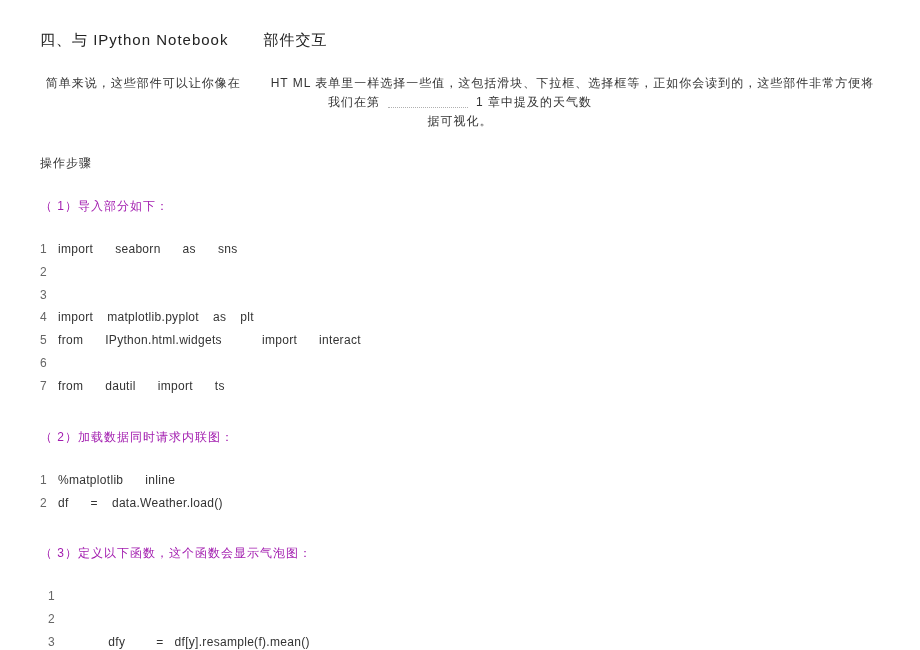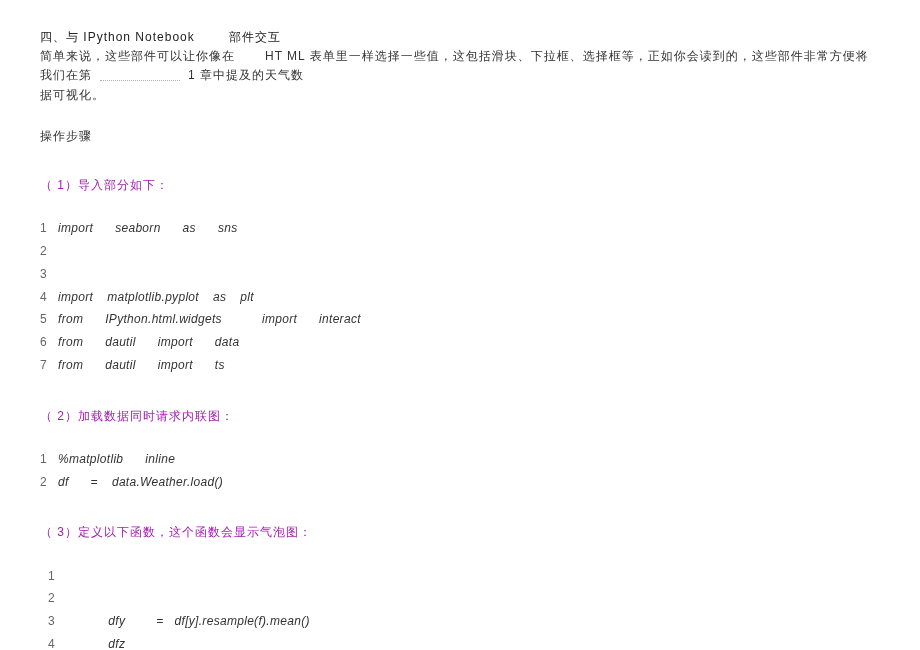--- a/index.html
+++ b/index.html
@@ -10,49 +10,51 @@
     body {
       background: #ffffff;
       font-family: "Microsoft YaHei", "SimSun", sans-serif;
       font-size: 12px;
       color: #333;
       padding: 28px 40px;
       width: 920px;
       line-height: 1.6;
     }
     .heading {
-      font-size: 12px;
+      font-size: 15px;
       color: #222;
+      margin-bottom: 22px;
       letter-spacing: 1px;
     }
     .heading .spaced {
       margin-left: 30px;
     }
     .para {
       font-size: 12px;
       color: #333;
       margin-bottom: 22px;
       letter-spacing: 1px;
+      text-align: center;
     }
     .para .gap {
       display: inline-block;
       width: 30px;
     }
     .dotted-area {
       display: inline-block;
       border-bottom: 1px dotted #b0b0b0;
       width: 80px;
       height: 10px;
       vertical-align: middle;
       margin: 0 8px;
     }
     .section-label {
       font-size: 12px;
       color: #333;
-      margin-bottom: 30px;
+      margin-bottom: 24px;
       letter-spacing: 1px;
     }
     .step-label {
       font-size: 12px;
       color: #a21caf;
       margin-bottom: 22px;
       letter-spacing: 1px;
     }
     .code-block {
       font-family: Arial, sans-serif;
@@ -73,21 +75,20 @@
     }
     .line-num-indent {
       width: 32px;
       text-align: left;
       padding-left: 8px;
       color: #666;
       flex-shrink: 0;
     }
     .code-content {
       white-space: pre;
-      font-style: italic;
     }
     .tok {
       margin-right: 22px;
     }
     .tok-s {
       margin-right: 14px;
     }
   </style>
 </head>
 <body>
@@ -122,21 +123,20 @@
   <div class="code-line">
     <span class="line-num">4</span>
     <span class="code-content"><span class="tok-s">import</span><span class="tok-s">matplotlib.pyplot</span><span class="tok-s">as</span><span>plt</span></span>
   </div>
   <div class="code-line">
     <span class="line-num">5</span>
     <span class="code-content"><span class="tok">from</span><span class="tok" style="margin-right:40px">IPython.html.widgets</span><span class="tok">import</span><span>interact</span></span>
   </div>
   <div class="code-line">
     <span class="line-num">6</span>
-    <span class="code-content"><span class="tok">from</span><span class="tok">dautil</span><span class="tok">import</span><span>data</span></span>
   </div>
   <div class="code-line">
     <span class="line-num">7</span>
     <span class="code-content"><span class="tok">from</span><span class="tok">dautil</span><span class="tok">import</span><span>ts</span></span>
   </div>
 </div>
 
 <div class="step-label">（ 2）加载数据同时请求内联图：</div>
 
 <div class="code-block">

